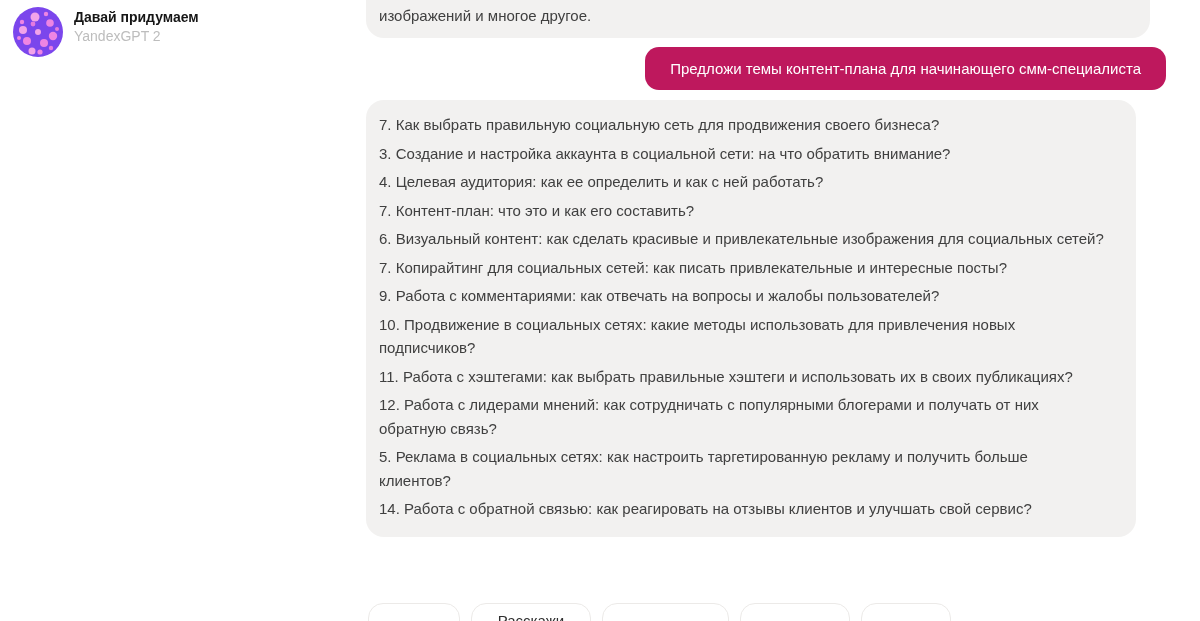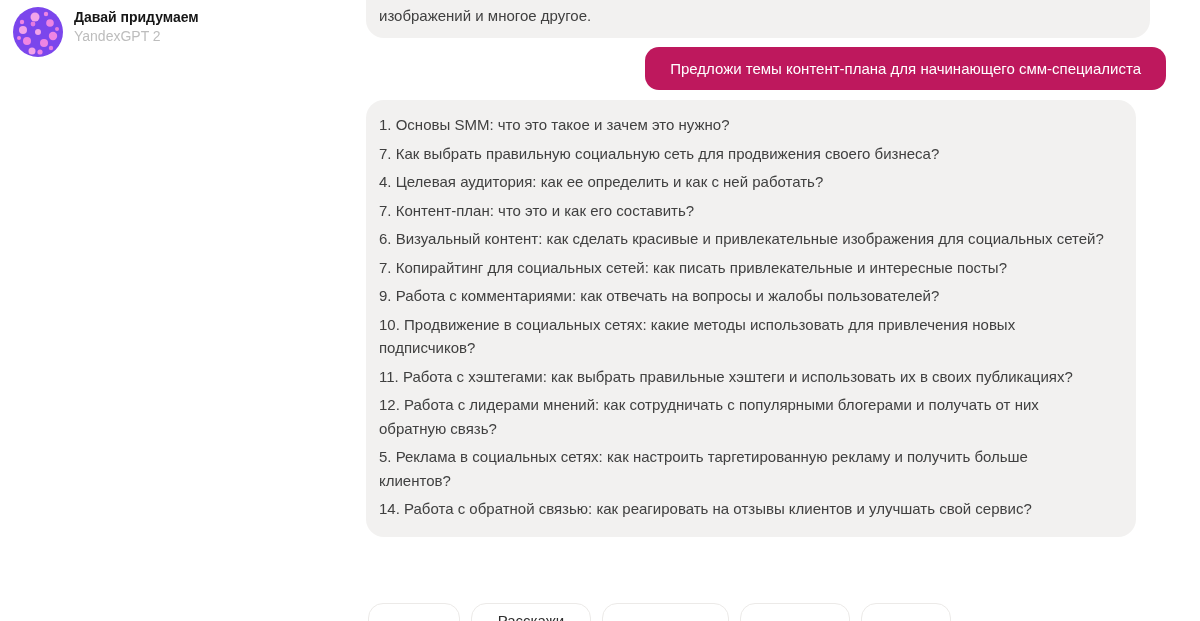--- a/index.html
+++ b/index.html
@@ -120,22 +120,22 @@
     <div class="brand-title">Давай придумаем</div>
     <div class="brand-subtitle">YandexGPT 2</div>
   </div>
 </div>
 
 <div class="bubble-assistant msg-top">изображений и многое другое.</div>
 
 <div class="msg-user">Предложи темы контент-плана для начинающего смм-специалиста</div>
 
 <div class="bubble-assistant msg-list">
-  <p>1. Основы SMM: что это такое и зачем это нужно?</p>
   <p>7. Как выбрать правильную социальную сеть для продвижения своего бизнеса?</p>
+  <p>3. Создание и настройка аккаунта в социальной сети: на что обратить внимание?</p>
   <p>4. Целевая аудитория: как ее определить и как с ней работать?</p>
   <p>7. Контент-план: что это и как его составить?</p>
   <p>6. Визуальный контент: как сделать красивые и привлекательные изображения для социальных сетей?</p>
   <p>7. Копирайтинг для социальных сетей: как писать привлекательные и интересные посты?</p>
   <p>9. Работа с комментариями: как отвечать на вопросы и жалобы пользователей?</p>
   <p>10. Продвижение в социальных сетях: какие методы использовать для привлечения новых
 подписчиков?</p>
   <p>11. Работа с хэштегами: как выбрать правильные хэштеги и использовать их в своих публикациях?</p>
   <p>12. Работа с лидерами мнений: как сотрудничать с популярными блогерами и получать от них
 обратную связь?</p>

